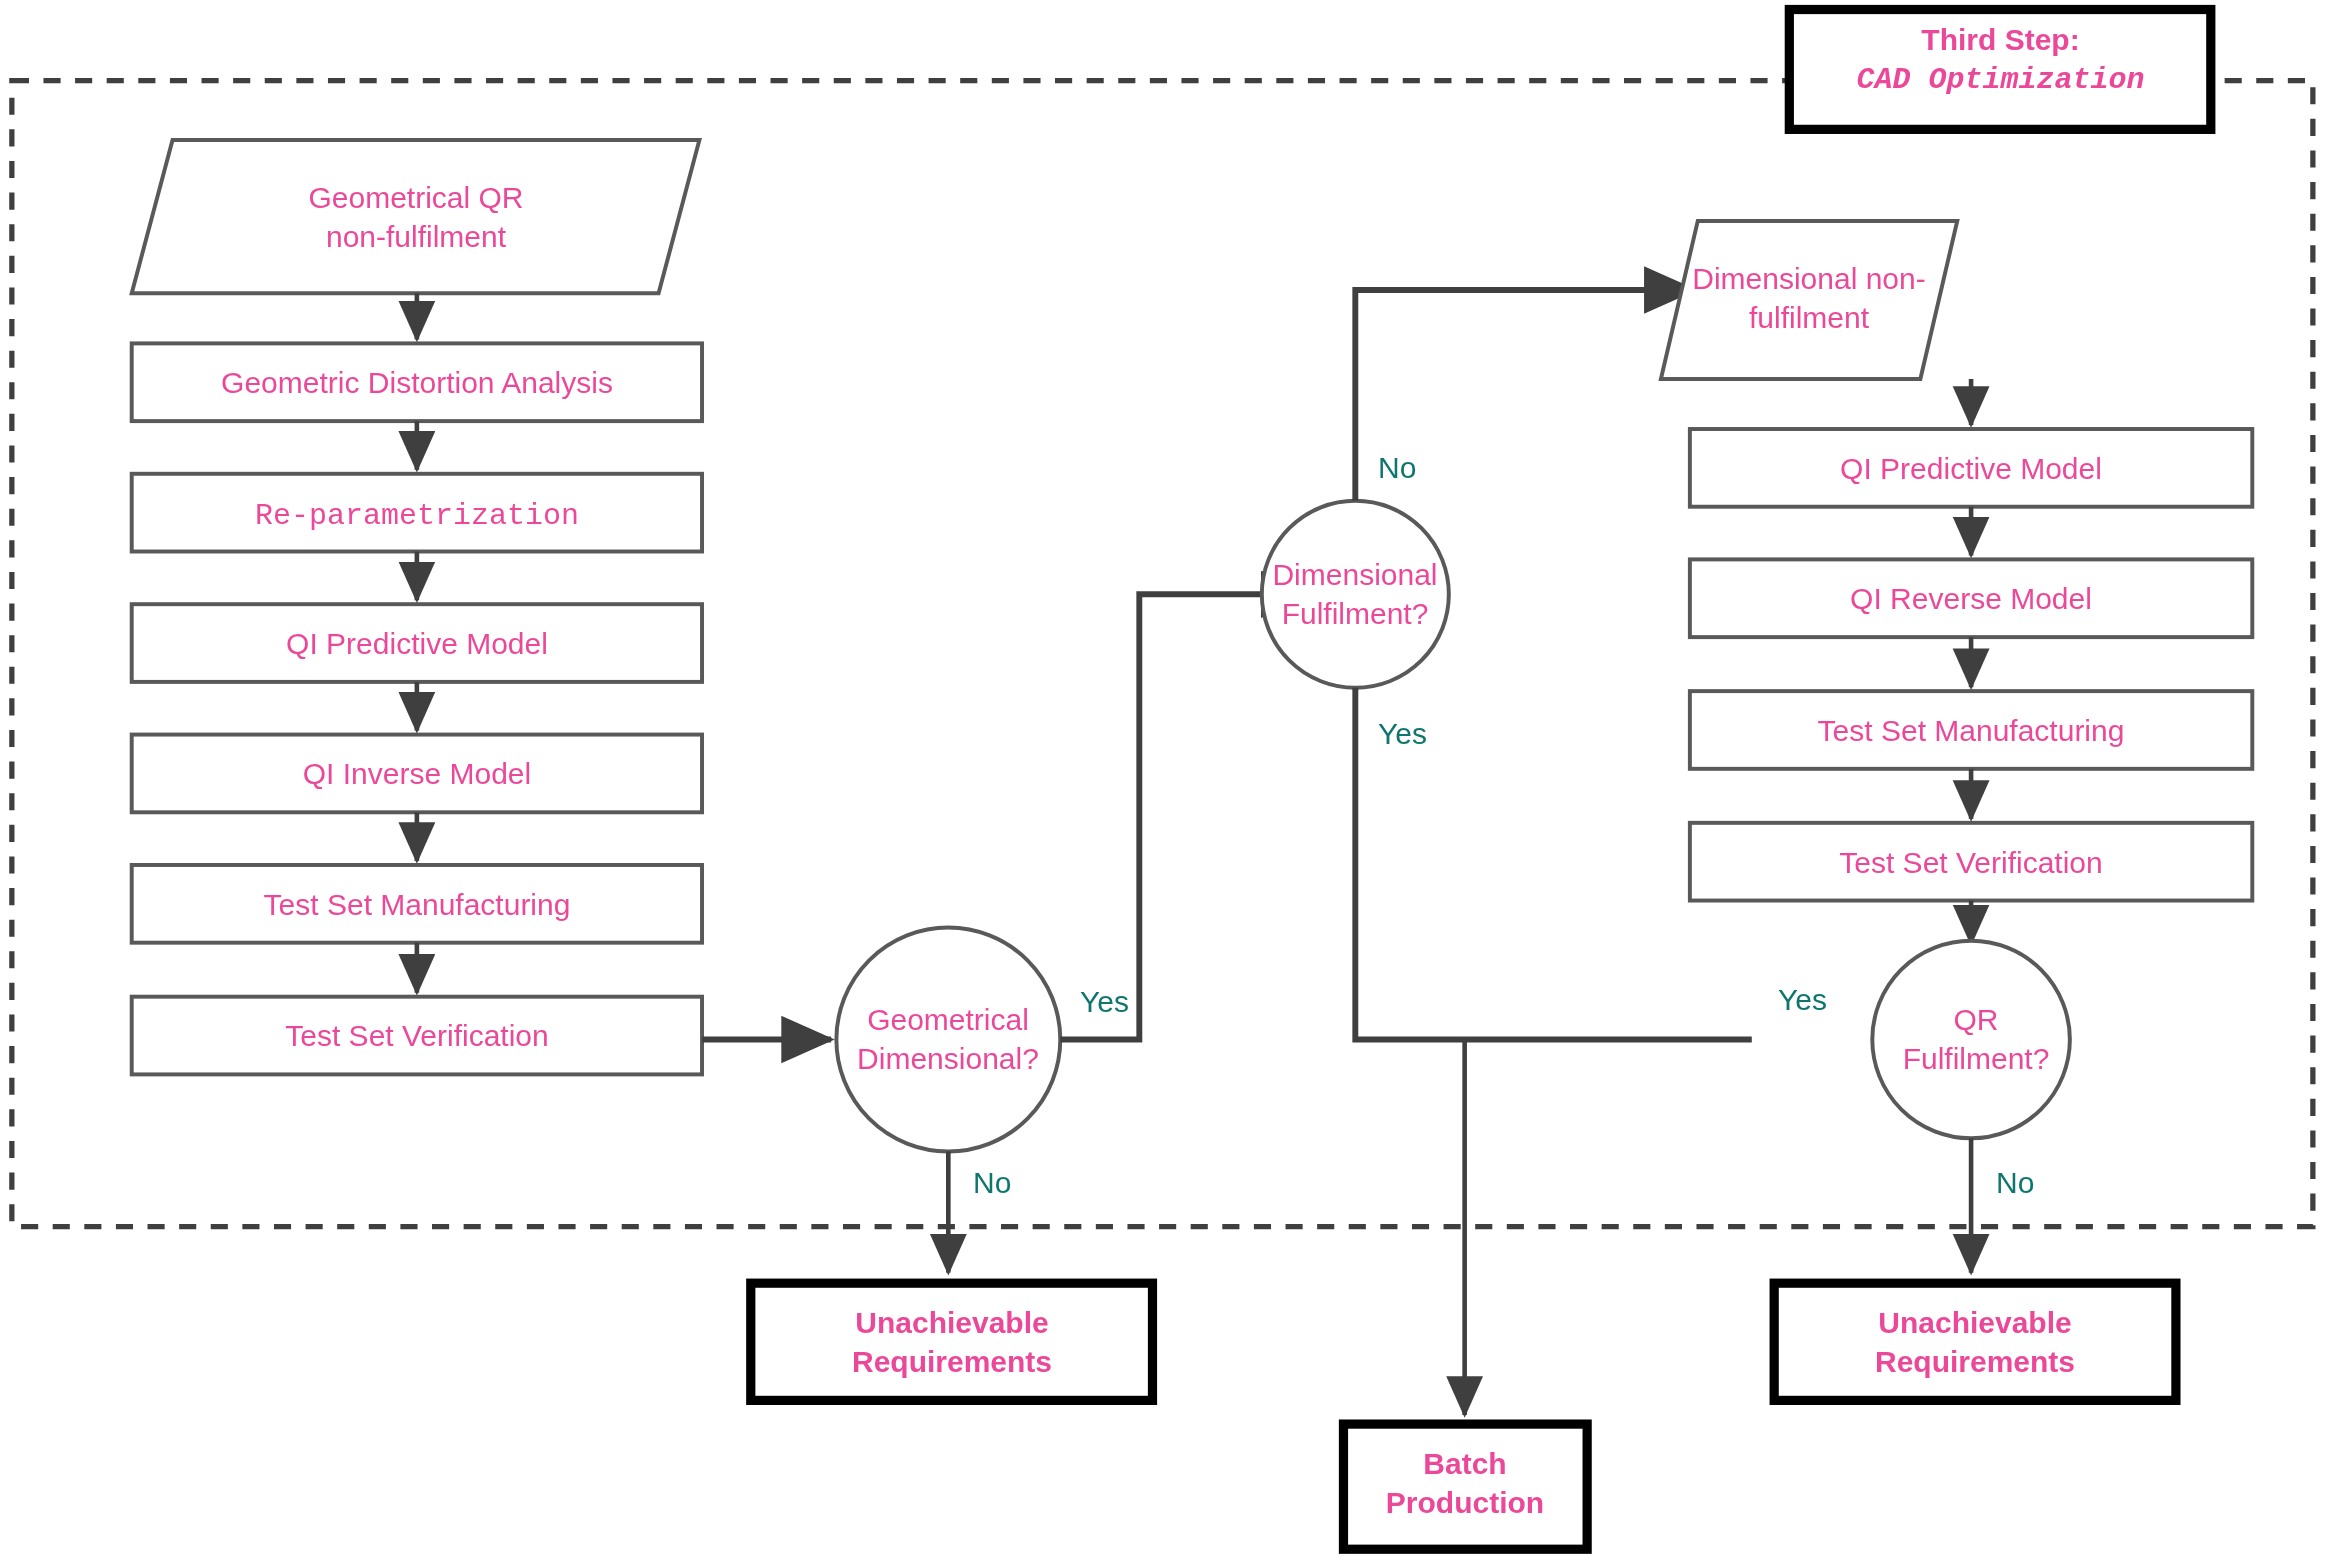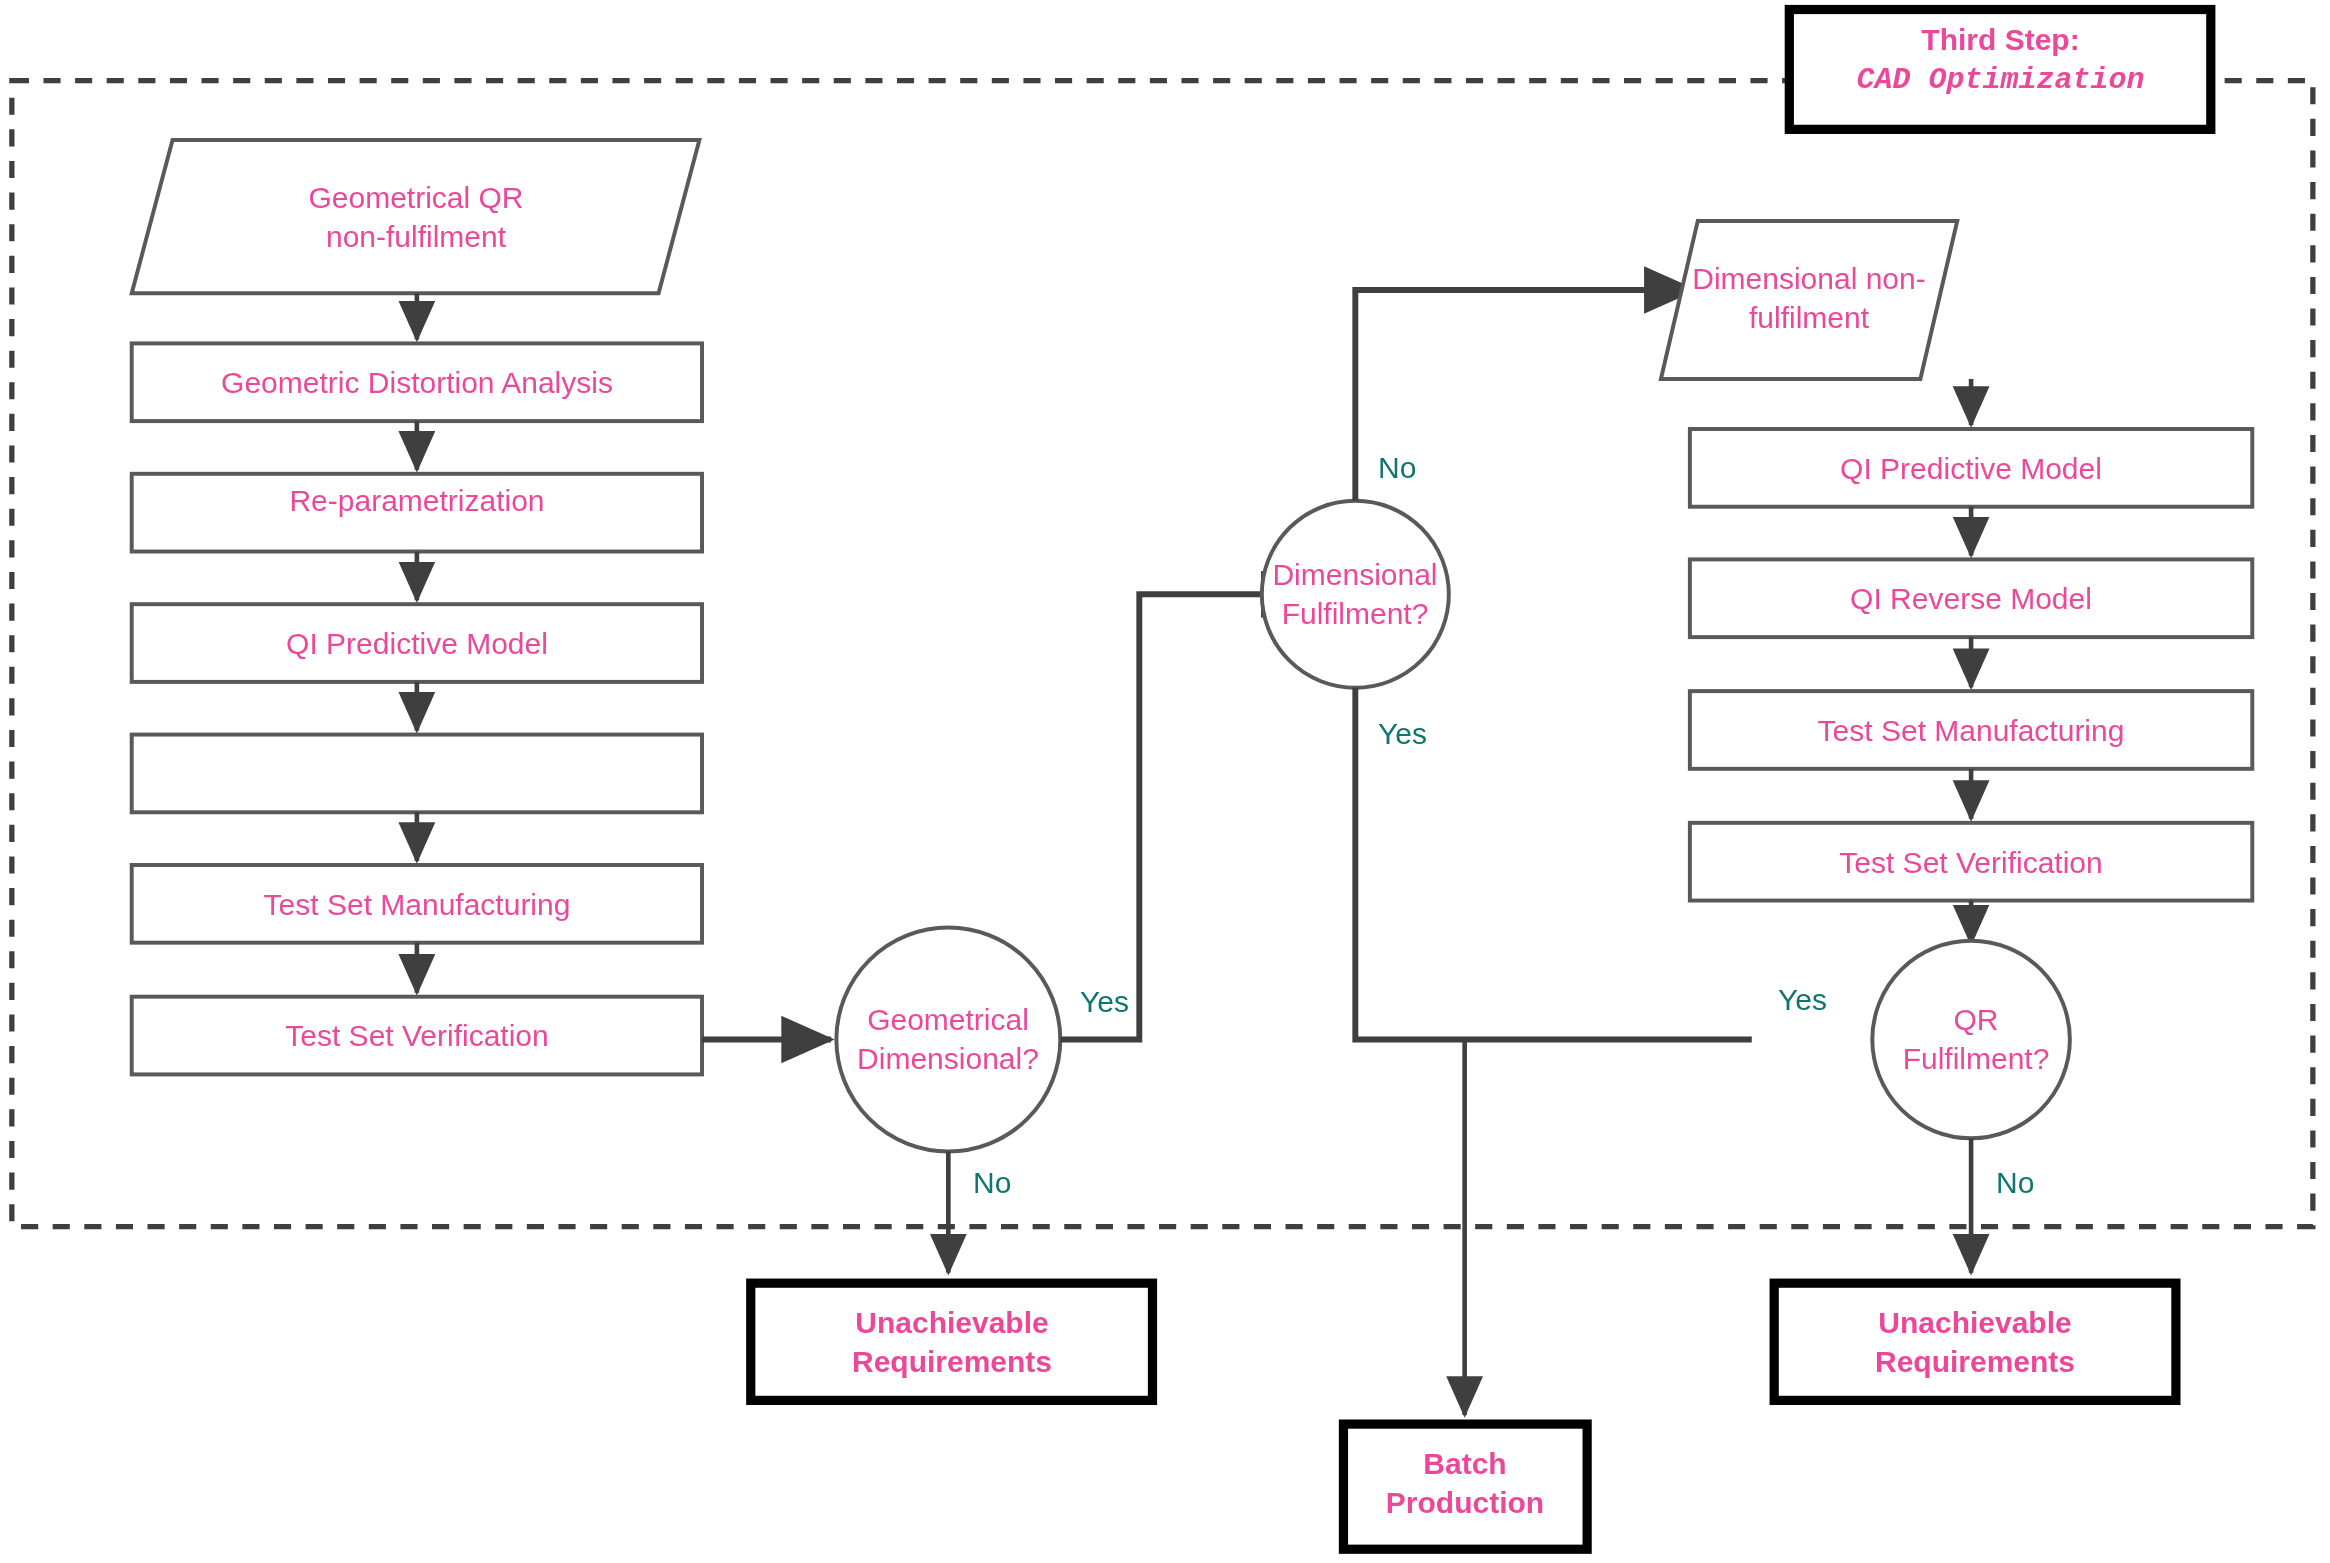--- a/index.html
+++ b/index.html
@@ -89,24 +89,25 @@
     <rect class="shp-bold" x="2694" y="1948" width="610" height="178"></rect>
 
     <rect class="shp-bold" x="2717" y="14" width="640" height="182"></rect>
   </svg>
 
   <div class="lbl ctr" style="left:416px;top:217px;width:369px;">Geometrical QR
 non-fulfilment</div>
 
   <div class="lbl ctr" style="left:417px;top:382px;width:566px;">Geometric Distortion Analysis</div>
 
-  <div class="lbl ctr" style="left:417px;top:500px;width:563px;">Re-parametrization</div>
+  <div class="lbl ctr" style="left:417px;top:516px;width:563px;font-family:Liberation Mono, monospace;">Re-parametrization</div>
 
   <div class="lbl ctr" style="left:417px;top:643px;width:566px;">QI Predictive Model</div>
 
+  <div class="lbl ctr" style="left:417px;top:773px;width:566px;">QI Inverse Model</div>
 
   <div class="lbl ctr" style="left:417px;top:904px;width:566px;">Test Set Manufacturing</div>
 
   <div class="lbl ctr" style="left:417px;top:1035px;width:566px;">Test Set Verification</div>
 
   <div class="lbl ctr" style="left:948px;top:1039px;width:231px;">Geometrical
 Dimensional?</div>
 
   <div class="yn" style="left:1080px;top:985px;">Yes</div>
 

